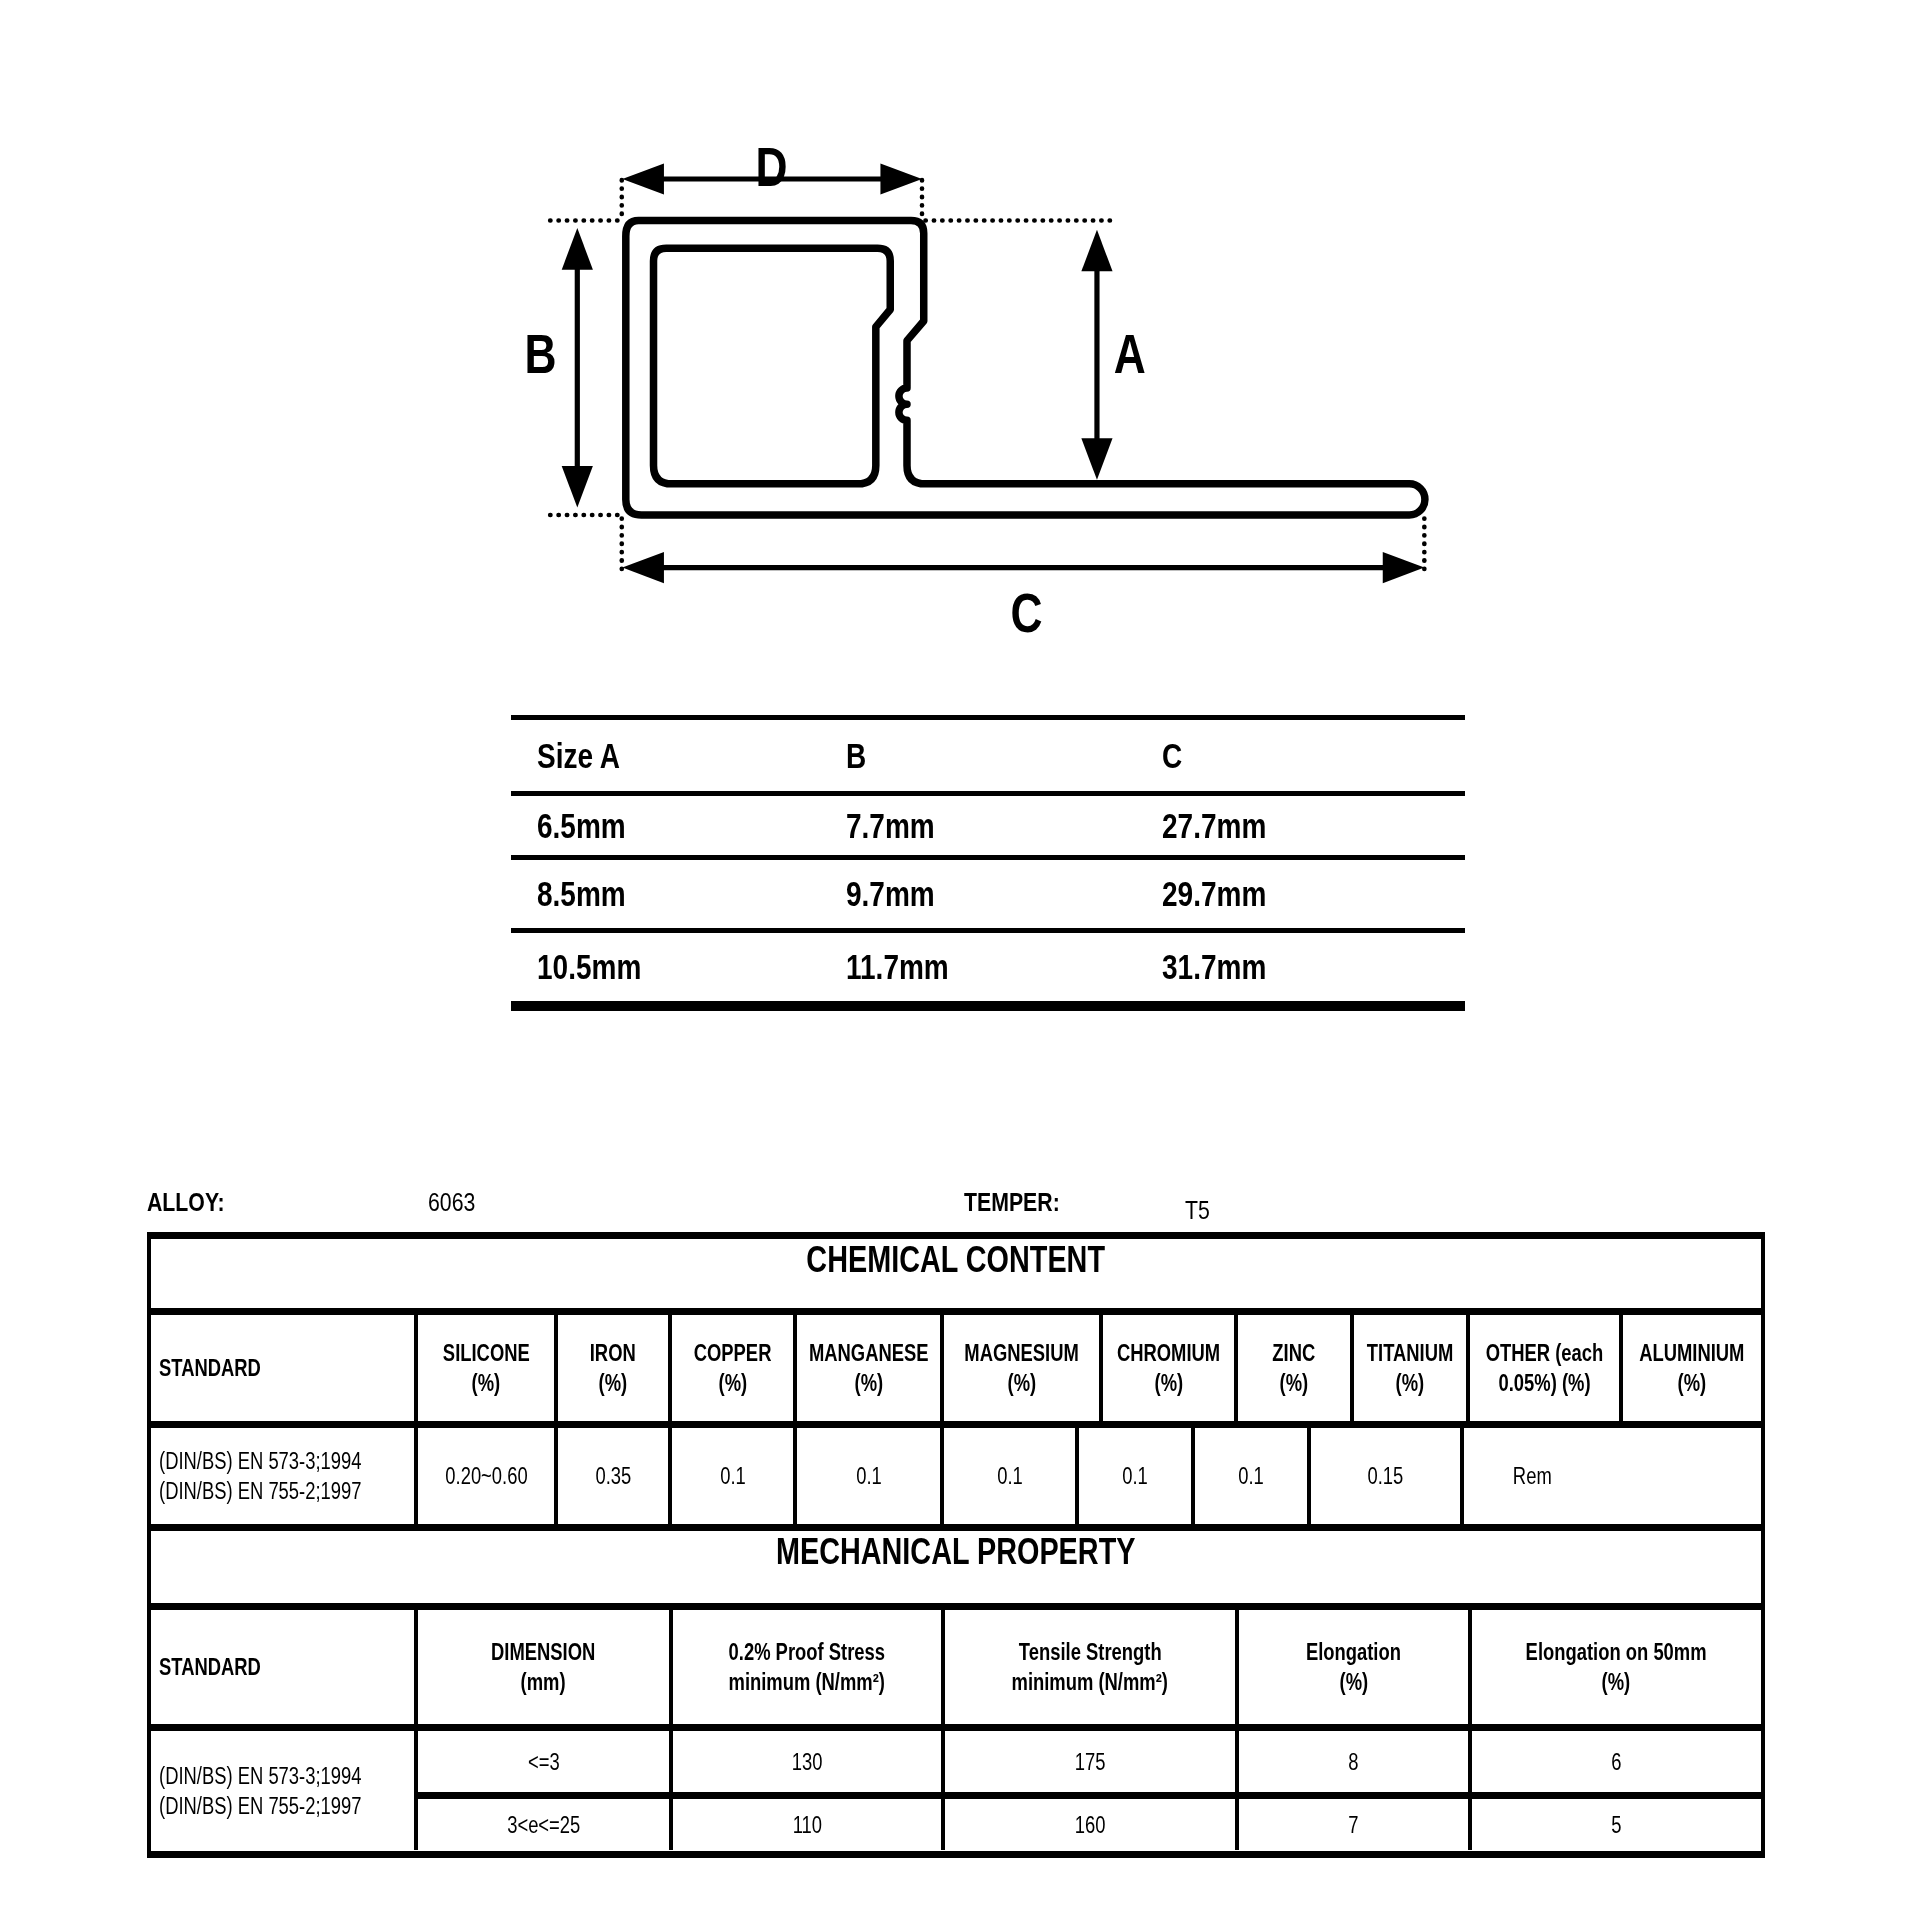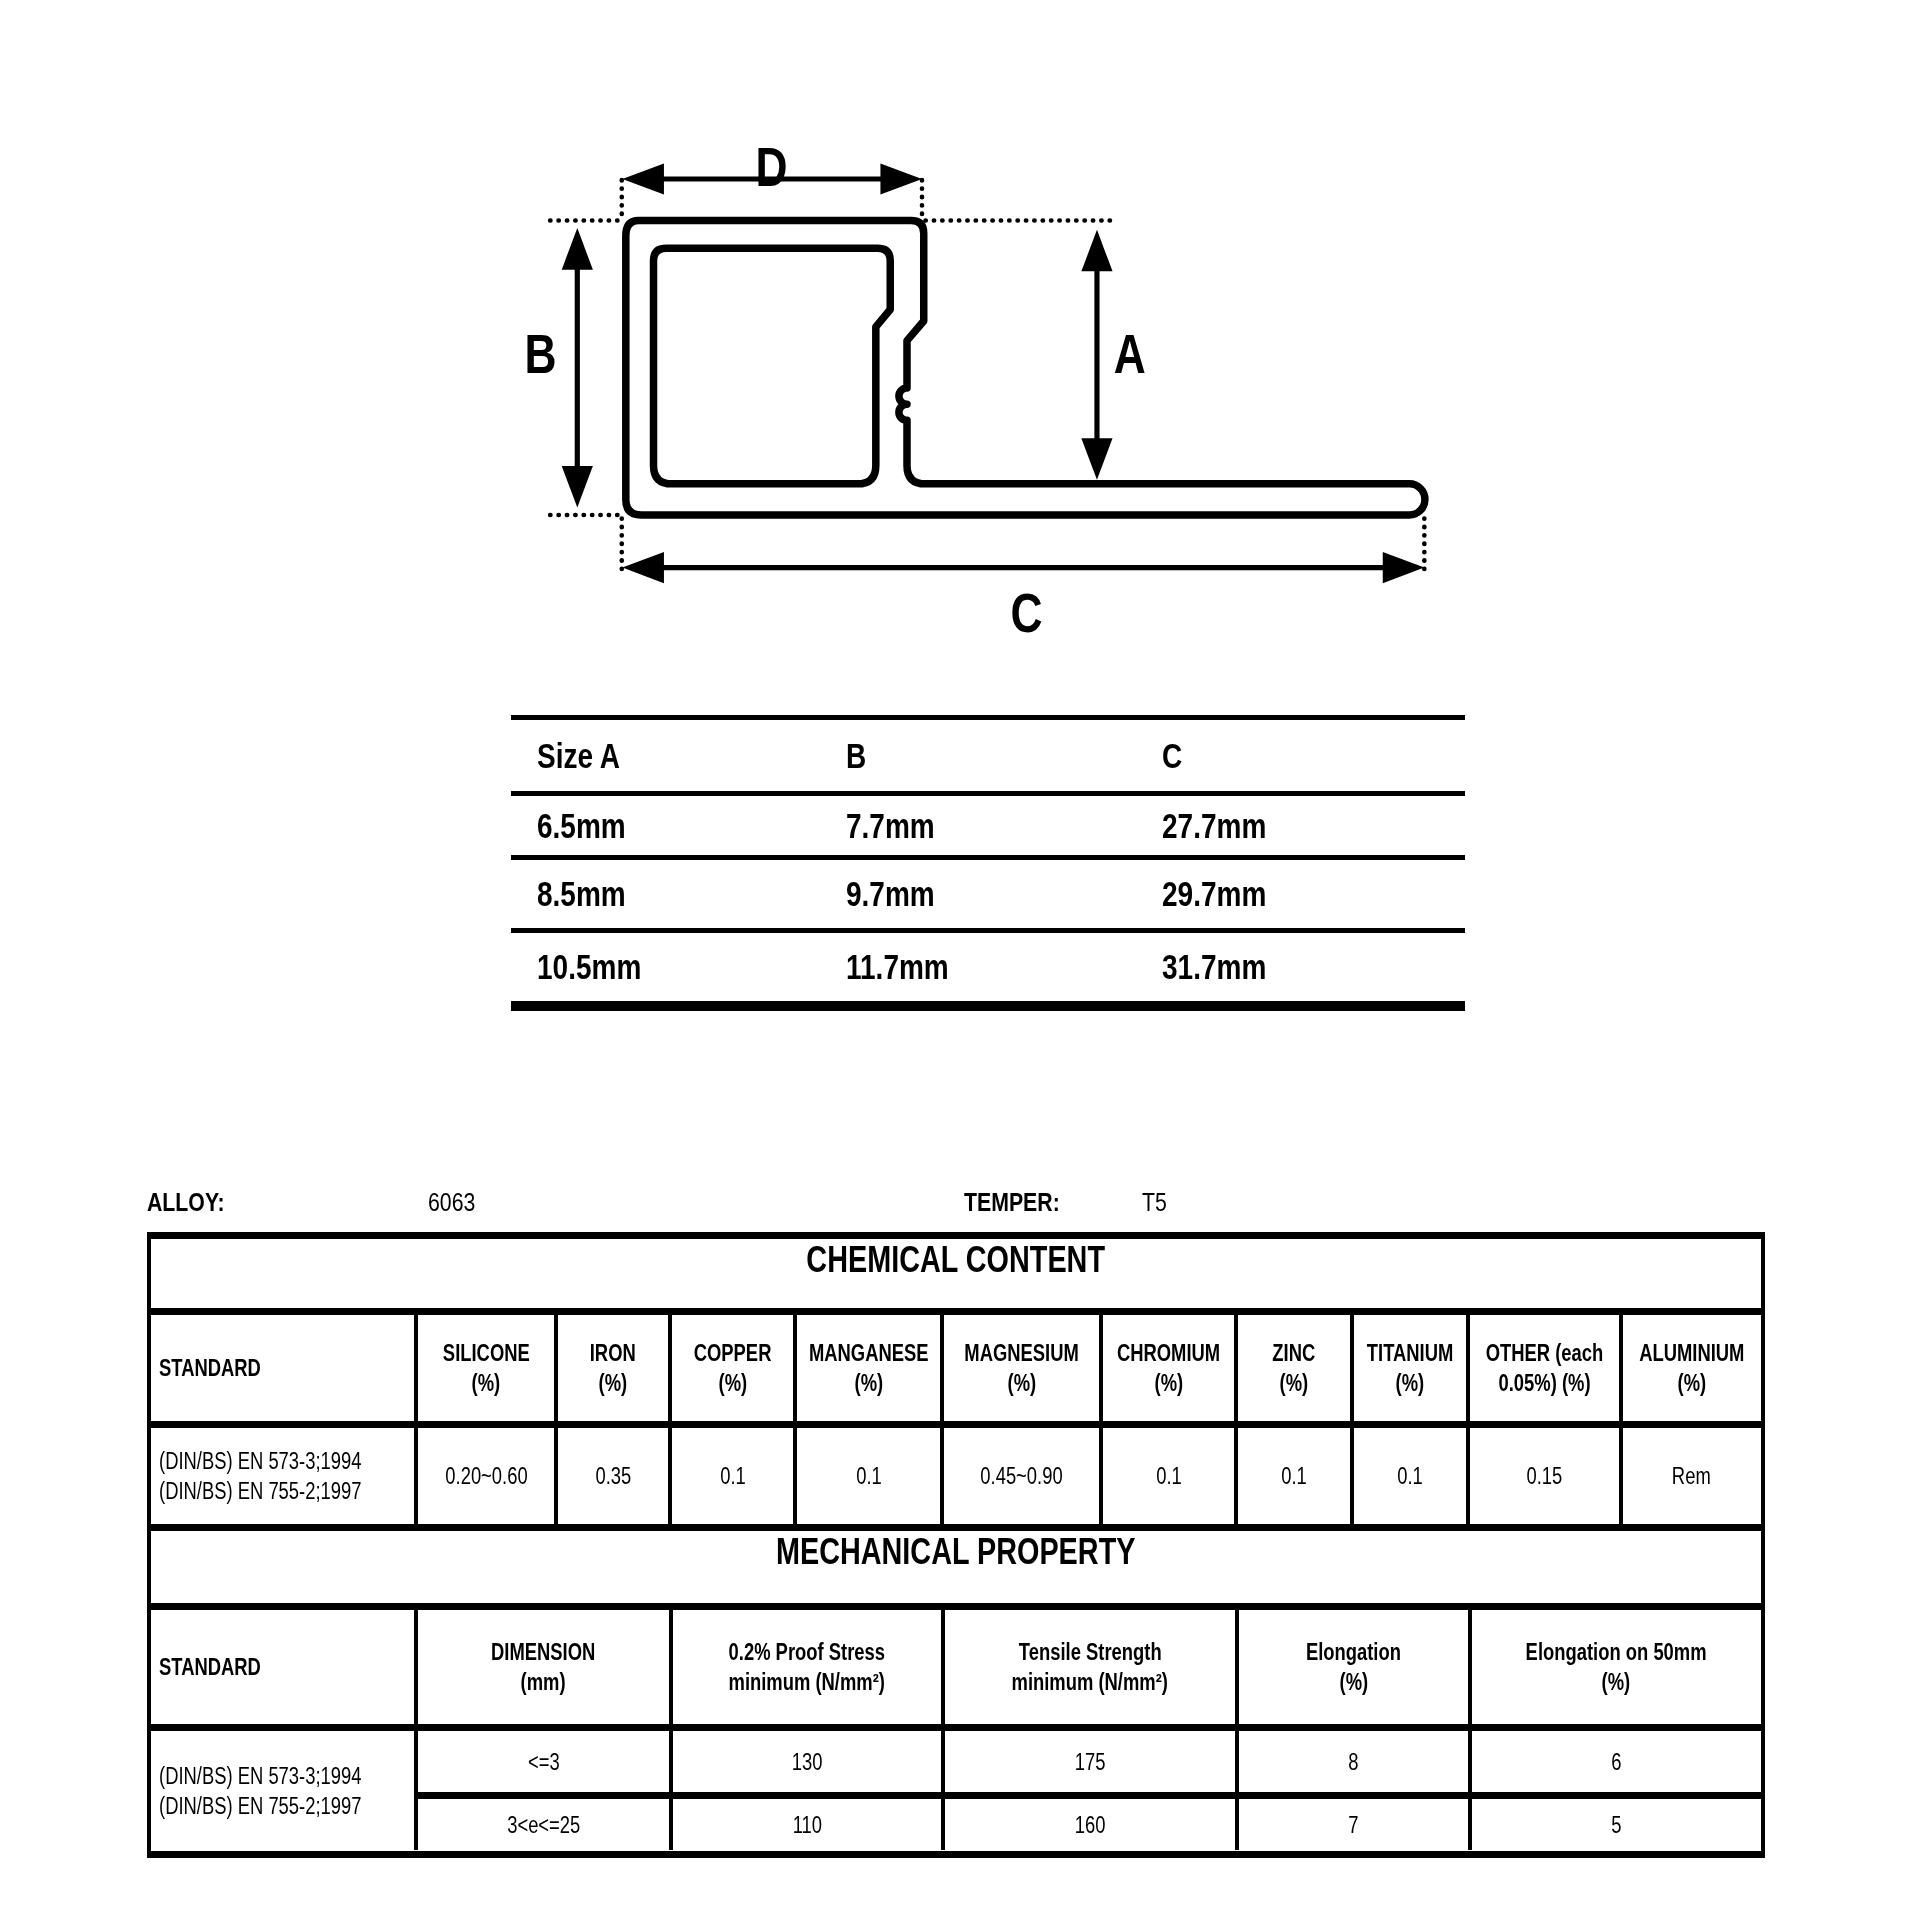--- a/index.html
+++ b/index.html
@@ -153,21 +153,21 @@
       </span>
     <span class="scell sc2">
         <span class="cond-l">31.7mm</span>
       </span>
   </div>
 </div>
 
 <span class="alloy-txt b" style="left:147px;"><span class="cond-l">ALLOY:</span></span>
 <span class="alloy-txt" style="left:428px;"><span class="cond-l">6063</span></span>
 <span class="alloy-txt b" style="left:964px;"><span class="cond-l">TEMPER:</span></span>
-<span class="alloy-txt" style="left:1142px;"><span class="cond-l">T5</span></span>
+<span class="alloy-txt" style="left:1185px;margin-top:8px;"><span class="cond-l">T5</span></span>
 
 <div id="spec-table">
 
   <div class="band" id="band-chem">
     <span class="cond">CHEMICAL CONTENT</span>
   </div>
 
   <div class="trow hdr" id="chem-header">
     <div class="cell left-cell ccw0">
         <span class="ln cond-l">STANDARD</span>
@@ -223,23 +223,20 @@
         <span class="ln cond">0.20~0.60</span>
       </div>
     <div class="cell ccw2">
         <span class="ln cond">0.35</span>
       </div>
     <div class="cell ccw3">
         <span class="ln cond">0.1</span>
       </div>
     <div class="cell ccw4">
         <span class="ln cond">0.1</span>
-      </div>
-    <div class="cell ccw5">
-        <span class="ln cond">0.45~0.90</span>
       </div>
     <div class="cell ccw6">
         <span class="ln cond">0.1</span>
       </div>
     <div class="cell ccw7">
         <span class="ln cond">0.1</span>
       </div>
     <div class="cell ccw8">
         <span class="ln cond">0.1</span>
       </div>

